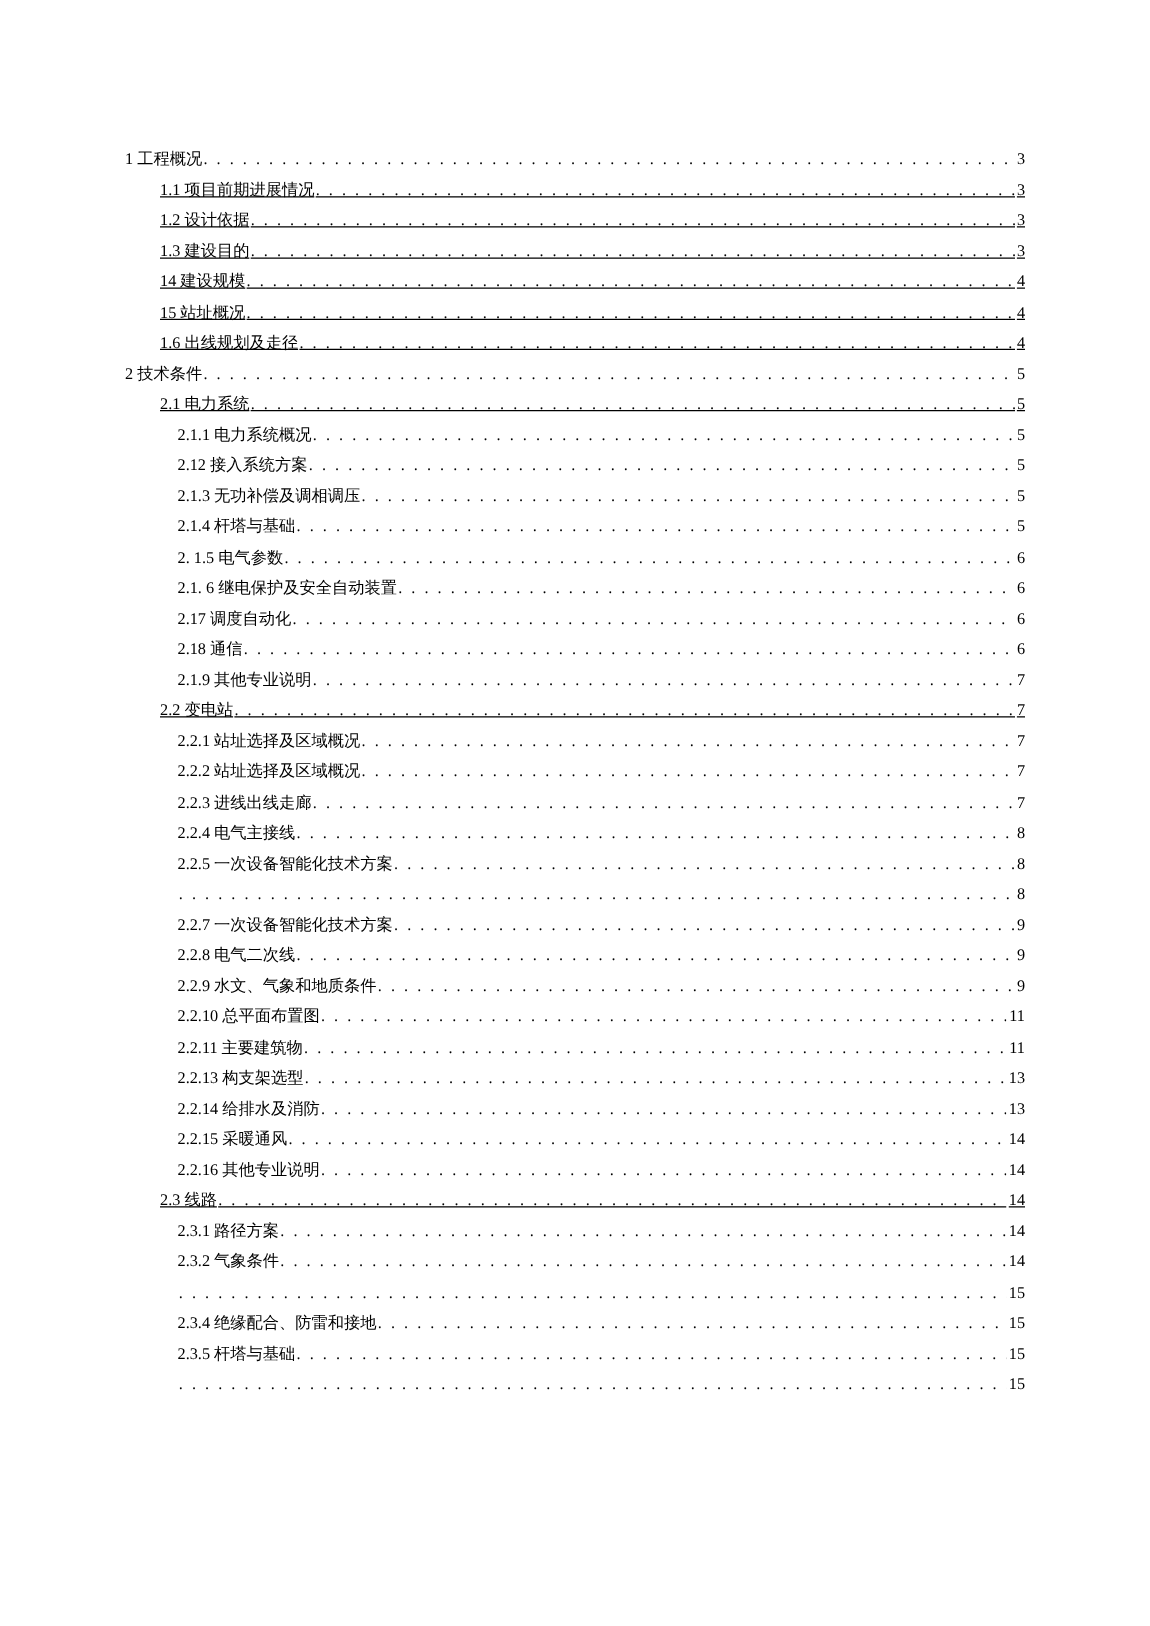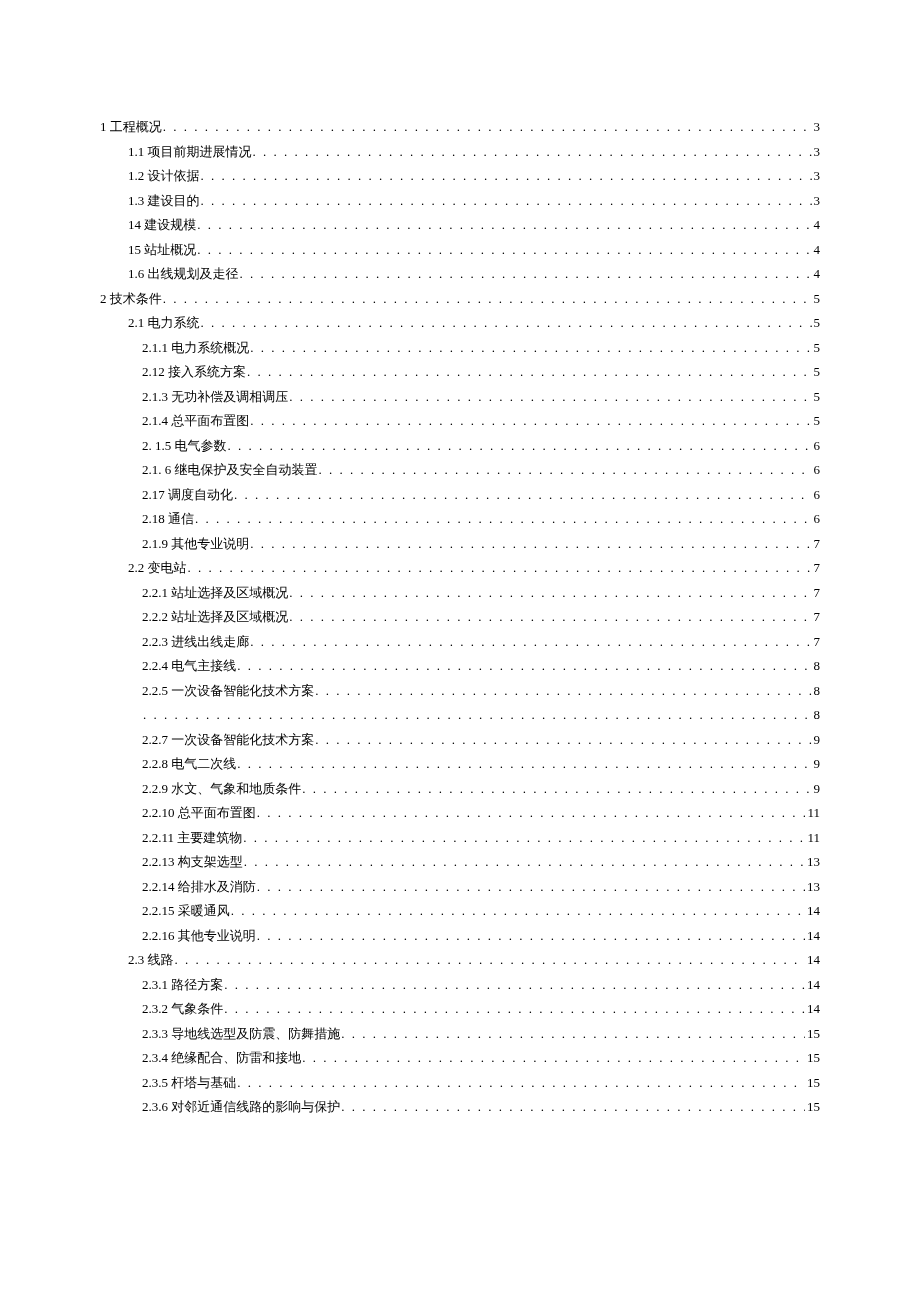--- a/index.html
+++ b/index.html
@@ -23,20 +23,21 @@
       font-size: 13px;
       line-height: 24.5px;
       white-space: nowrap;
       color: #000000;
     }
     .toc-entry.level-0 {
       padding-left: 0;
     }
     .toc-entry.level-1 {
       padding-left: 28px;
+      text-decoration: underline;
     }
     .toc-entry.level-2 {
       padding-left: 42px;
       justify-content: space-between;
     }
     .toc-label {
       flex: 0 0 auto;
     }
     .toc-dots {
       flex: 1 1 auto;
@@ -111,21 +112,21 @@
       <span class="toc-label">2.12 接入系统方案 </span>
       <span class="toc-dots"></span>
       <span class="toc-page"> 5</span>
     </div>
     <div class="toc-entry level-2">
       <span class="toc-label">2.1.3 无功补偿及调相调压 </span>
       <span class="toc-dots"></span>
       <span class="toc-page"> 5</span>
     </div>
     <div class="toc-entry level-2">
-      <span class="toc-label">2.1.4 总平面布置图 </span>
+      <span class="toc-label">2.1.4 杆塔与基础 </span>
       <span class="toc-dots"></span>
       <span class="toc-page"> 5</span>
     </div>
     <div class="toc-entry level-2">
       <span class="toc-label">2.  1.5 电气参数 </span>
       <span class="toc-dots"></span>
       <span class="toc-page"> 6</span>
     </div>
     <div class="toc-entry level-2">
       <span class="toc-label">2.1.   6 继电保护及安全自动装置 </span>
@@ -235,32 +236,30 @@
       <span class="toc-label">2.3.1 路径方案 </span>
       <span class="toc-dots"></span>
       <span class="toc-page"> 14</span>
     </div>
     <div class="toc-entry level-2">
       <span class="toc-label">2.3.2 气象条件 </span>
       <span class="toc-dots"></span>
       <span class="toc-page"> 14</span>
     </div>
     <div class="toc-entry level-2">
-      <span class="toc-label">2.3.3 导地线选型及防震、防舞措施 </span>
       <span class="toc-dots"></span>
       <span class="toc-page"> 15</span>
     </div>
     <div class="toc-entry level-2">
       <span class="toc-label">2.3.4 绝缘配合、防雷和接地 </span>
       <span class="toc-dots"></span>
       <span class="toc-page"> 15</span>
     </div>
     <div class="toc-entry level-2">
       <span class="toc-label">2.3.5 杆塔与基础 </span>
       <span class="toc-dots"></span>
       <span class="toc-page"> 15</span>
     </div>
     <div class="toc-entry level-2">
-      <span class="toc-label">2.3.6 对邻近通信线路的影响与保护 </span>
       <span class="toc-dots"></span>
       <span class="toc-page"> 15</span>
     </div>
   </div>
 
 </body></html>

